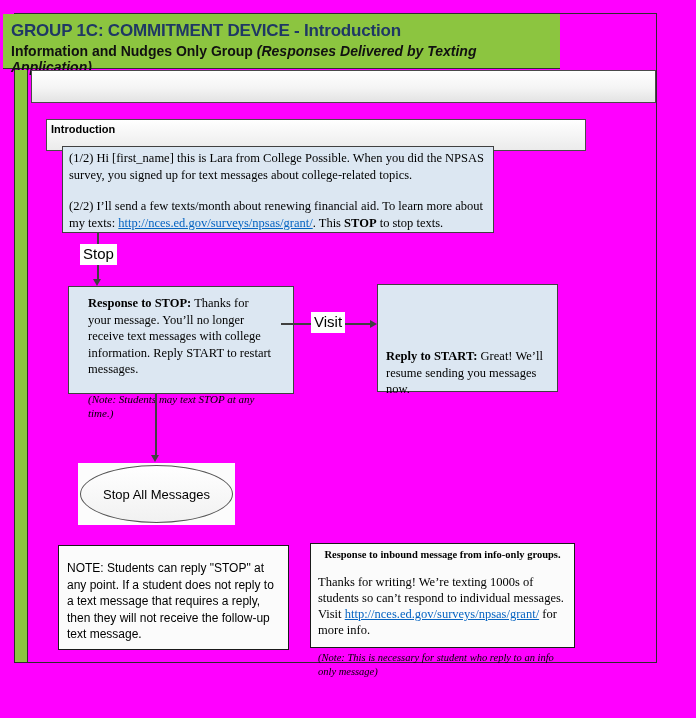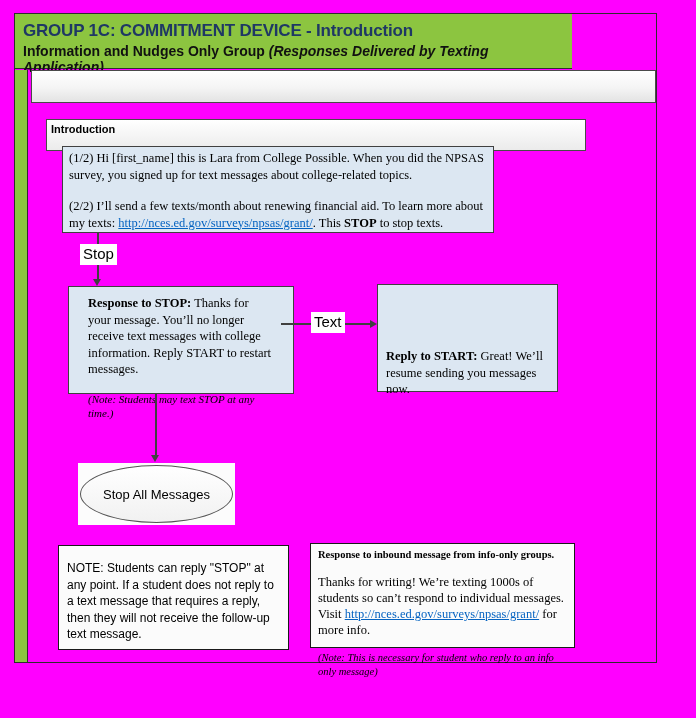--- a/index.html
+++ b/index.html
@@ -13,21 +13,21 @@
   .abs { position: absolute; }
 
   
   .frame {
     left: 14px; top: 13px; width: 643px; height: 650px;
     border: 1px solid #2e2e2e;
   }
 
   
   .header {
-    left: 15px; top: 14px; width: 557px; height: 55px;
+    left: 3px; top: 14px; width: 557px; height: 55px;
     background: #8CC540;
     border-bottom: 1px solid #2e2e2e;
     padding: 7px 0 0 8px;
   }
   .title {
     font-size: 17px; font-weight: bold; color: #1F3864;
     letter-spacing: -0.2px;
   }
   .subtitle { font-size: 14px; font-weight: bold; color: #111; margin-top: 2px; }
   .subtitle .it { font-style: italic; }
@@ -119,21 +119,21 @@
     font-family: "Liberation Sans", sans-serif;
     font-size: 12px; line-height: 1.38;
     padding: 14px 8px 0 8px;
   }
   .inboundbox {
     left: 310px; top: 543px; width: 265px; height: 105px;
     font-family: "Liberation Serif", serif;
     font-size: 12.5px; line-height: 1.3;
     padding: 4px 7px 0 7px;
   }
-  .inbound-heading { font-weight: bold; font-size: 10.5px; }
+  .inbound-heading { font-weight: bold; font-size: 10.5px; text-align: center; }
   .inbound-note { font-style: italic; font-size: 10.5px; margin-top: 12px; line-height: 1.35; }
   .igap { height: 12px; }
 </style>
 </head>
 <body>
 
 <div class="abs frame"></div>
 
 <div class="abs header">
   <div class="title">GROUP 1C: COMMITMENT DEVICE - Introduction</div>
@@ -160,21 +160,21 @@
 <div class="abs ah-down" style="left:93px; top:279px;"></div>
 <div class="abs flow-label" style="left:80px; top:244px;">Stop</div>
 
 <div class="abs bluebox box2">
   <p><b>Response to STOP:</b><span> Thanks for your message. You’ll no longer receive text messages with college information. Reply START to restart messages.</span></p>
   <p class="note-line">(Note: Students may text STOP at any time.)</p>
 </div>
 
 <div class="abs hline" style="left:281px; top:323px; width:90px;"></div>
 <div class="abs ah-right" style="left:370px; top:319.5px;"></div>
-<div class="abs flow-label" style="left:311px; top:312px;">Text</div>
+<div class="abs flow-label" style="left:311px; top:312px;">Visit</div>
 
 <div class="abs bluebox box3">
   <p><b>Reply to START:</b><span> Great! We’ll resume sending you messages now.</span></p>
 </div>
 
 <div class="abs vline" style="left:155px; top:394px; height:61px;"></div>
 <div class="abs ah-down" style="left:151px; top:455px;"></div>
 
 <div class="abs ellipse-wrap"></div>
 <div class="abs ellipse">

